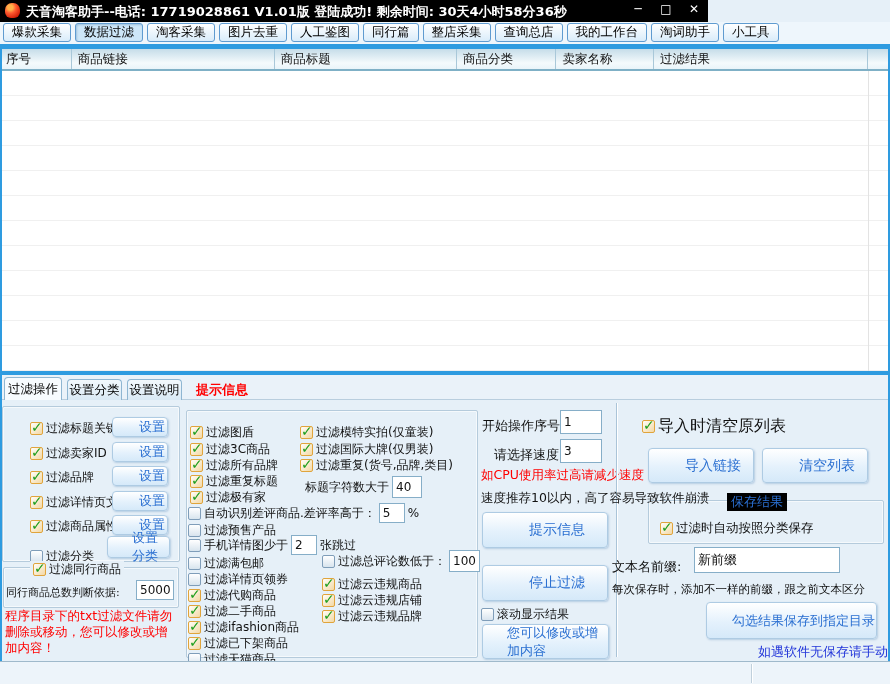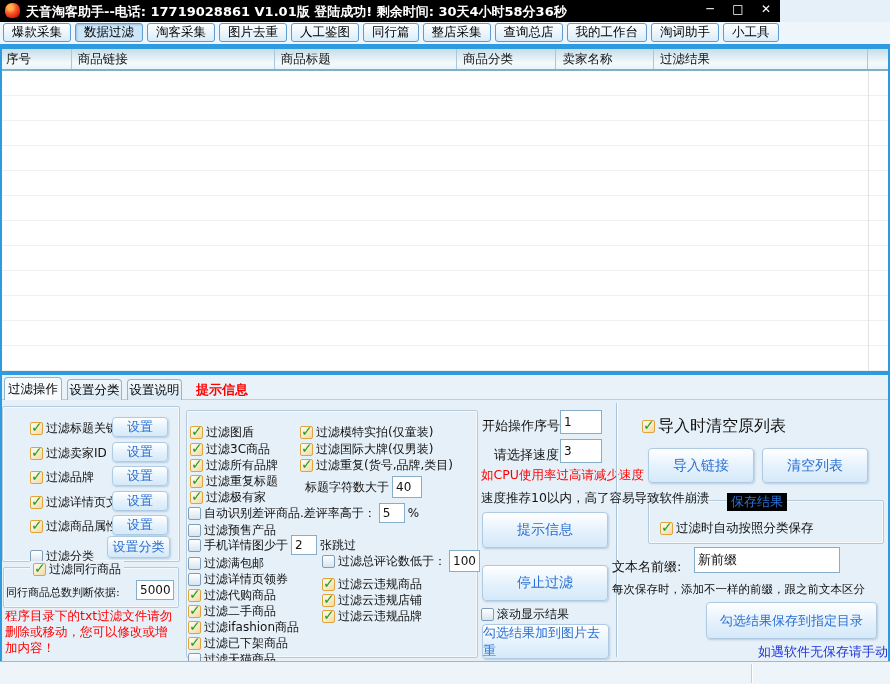--- a/index.html
+++ b/index.html
@@ -1,21 +1,21 @@
 <!DOCTYPE html>
 <html><head>
 <meta charset="utf-8">
 <style>
   * { margin:0; padding:0; box-sizing:border-box; }
   html,body { background:#cfd8e0; }
   body { font-family:"DejaVu Sans", sans-serif; }
   .app { position:relative; width:890px; height:684px; background:#e6f0f8; overflow:hidden; }
 
   
-  .titlebar { position:absolute; left:0; top:0; width:780px; height:22px; background:#000; display:flex; align-items:center; }
+  .titlebar { position:absolute; left:0; top:0; width:708px; height:22px; background:#000; display:flex; align-items:center; }
   .app-icon { position:absolute; left:5px; top:3px; width:15px; height:15px; border-radius:45% 45% 40% 40%;
     background:radial-gradient(circle at 35% 30%, #ffb24a 0 18%, #ff5a30 40%, #c81400 85%); }
   .title-text { position:absolute; left:26px; top:3px; color:#fff; font-size:13px; font-weight:bold; white-space:nowrap; }
   .win-controls { position:absolute; right:6px; top:2px; display:flex; gap:12px; }
   .win-btn { color:#fff; font-size:12px; font-weight:bold; width:16px; text-align:center; cursor:default; }
 
   
   .navbar { position:absolute; left:0; top:22px; width:890px; height:22px; background:#eef6fc; display:flex; align-items:flex-start; padding:1px 0 0 3px; gap:4px; }
   .nav-tab { height:19px; padding:0 8px; display:flex; align-items:center; font-size:12.5px; color:#000;
     border:1px solid #5f9bd0; border-radius:3px; background:linear-gradient(180deg,#ffffff,#d9ecfa); white-space:nowrap; }
@@ -47,21 +47,21 @@
   .lbl { position:absolute; font-size:12px; color:#111; white-space:nowrap; }
 
   .chkrow { position:absolute; display:flex; align-items:center; gap:3px; height:16px; font-size:12px; color:#111; white-space:nowrap; }
   .cb { width:13px; height:13px; flex:none; position:relative; border:1px solid #7f9db9; border-radius:2px;
     background:linear-gradient(180deg,#ffffff,#d8e4ee); }
   .cb.on { border-color:#e0a43c; background:linear-gradient(135deg,#fffef9,#f3d8a5); }
   .cb.on::after { content:"✓"; position:absolute; left:0px; top:-4px; font-size:14px; font-weight:bold; color:#1f9e1f; }
 
   .btn { position:absolute; display:flex; align-items:center; justify-content:center; cursor:default;
     border:1px solid #aecbe3; border-radius:4px; color:#2a6fd1; font-size:13px;
-    background:linear-gradient(180deg,#ffffff,#e4f1fc 55%,#d5e9f9); box-shadow:1px 1px 2px rgba(120,160,200,.45); }
+    background:linear-gradient(180deg,#ffffff,#e4f1fc 55%,#d5e9f9); box-shadow:1px 1px 2px rgba(120,160,200,.45);padding-left:24px; }
 
   .ibox { position:absolute; display:flex; align-items:center; background:#fff; border:1px solid #86aec8; padding:0 3px; font-size:12px; color:#111; }
   .ibox-inline { display:inline-flex; align-items:center; background:#fff; border:1px solid #86aec8; padding:0 3px; font-size:12px; height:20px; min-width:26px; }
 
   .red { color:#f00; }
   .warn-block { position:absolute; left:5px; top:208px; width:173px; font-size:12.5px; color:#f00; line-height:1.28; }
   .divider-v { position:absolute; left:616px; top:3px; width:2px; height:254px; border-left:1px solid #aac4d8; border-right:1px solid #fff; }
 
   .legend { position:absolute; font-size:13px; color:#2a6fd1; background:#000000; padding:0 4px; z-index:2; }
   .note-blue { position:absolute; color:#2336d9; font-size:13px; white-space:nowrap; }
@@ -291,21 +291,21 @@
     <div class="lbl" style="left:481px;top:90px;font-size:12.5px;z-index:3;">速度推荐10以内，高了容易导致软件崩溃</div>
 
     <div class="btn" style="left:482px;top:112px;width:126px;height:36px;font-size:14px;">提示信息</div>
     <div class="btn" style="left:482px;top:165px;width:126px;height:36px;font-size:14px;">停止过滤</div>
 
     <div class="chkrow" style="left:481px;top:206px;">
       <span class="cb"></span>
       <span>滚动显示结果</span>
     </div>
 
-    <div class="btn" style="left:482px;top:224px;width:127px;height:35px;font-size:13px;">勾选结果加到图片去重</div>
+    <div class="btn" style="left:482px;top:224px;width:127px;height:35px;font-size:13px;">您可以修改或增加内容</div>
 
     <div class="divider-v"></div>
 
     <div class="chkrow" style="left:642px;top:18px;font-size:16px;">
       <span class="cb on"></span>
       <span>导入时清空原列表</span>
     </div>
 
     <div class="btn" style="left:648px;top:48px;width:106px;height:35px;font-size:14px;">导入链接</div>
     <div class="btn" style="left:762px;top:48px;width:106px;height:35px;font-size:14px;">清空列表</div>

